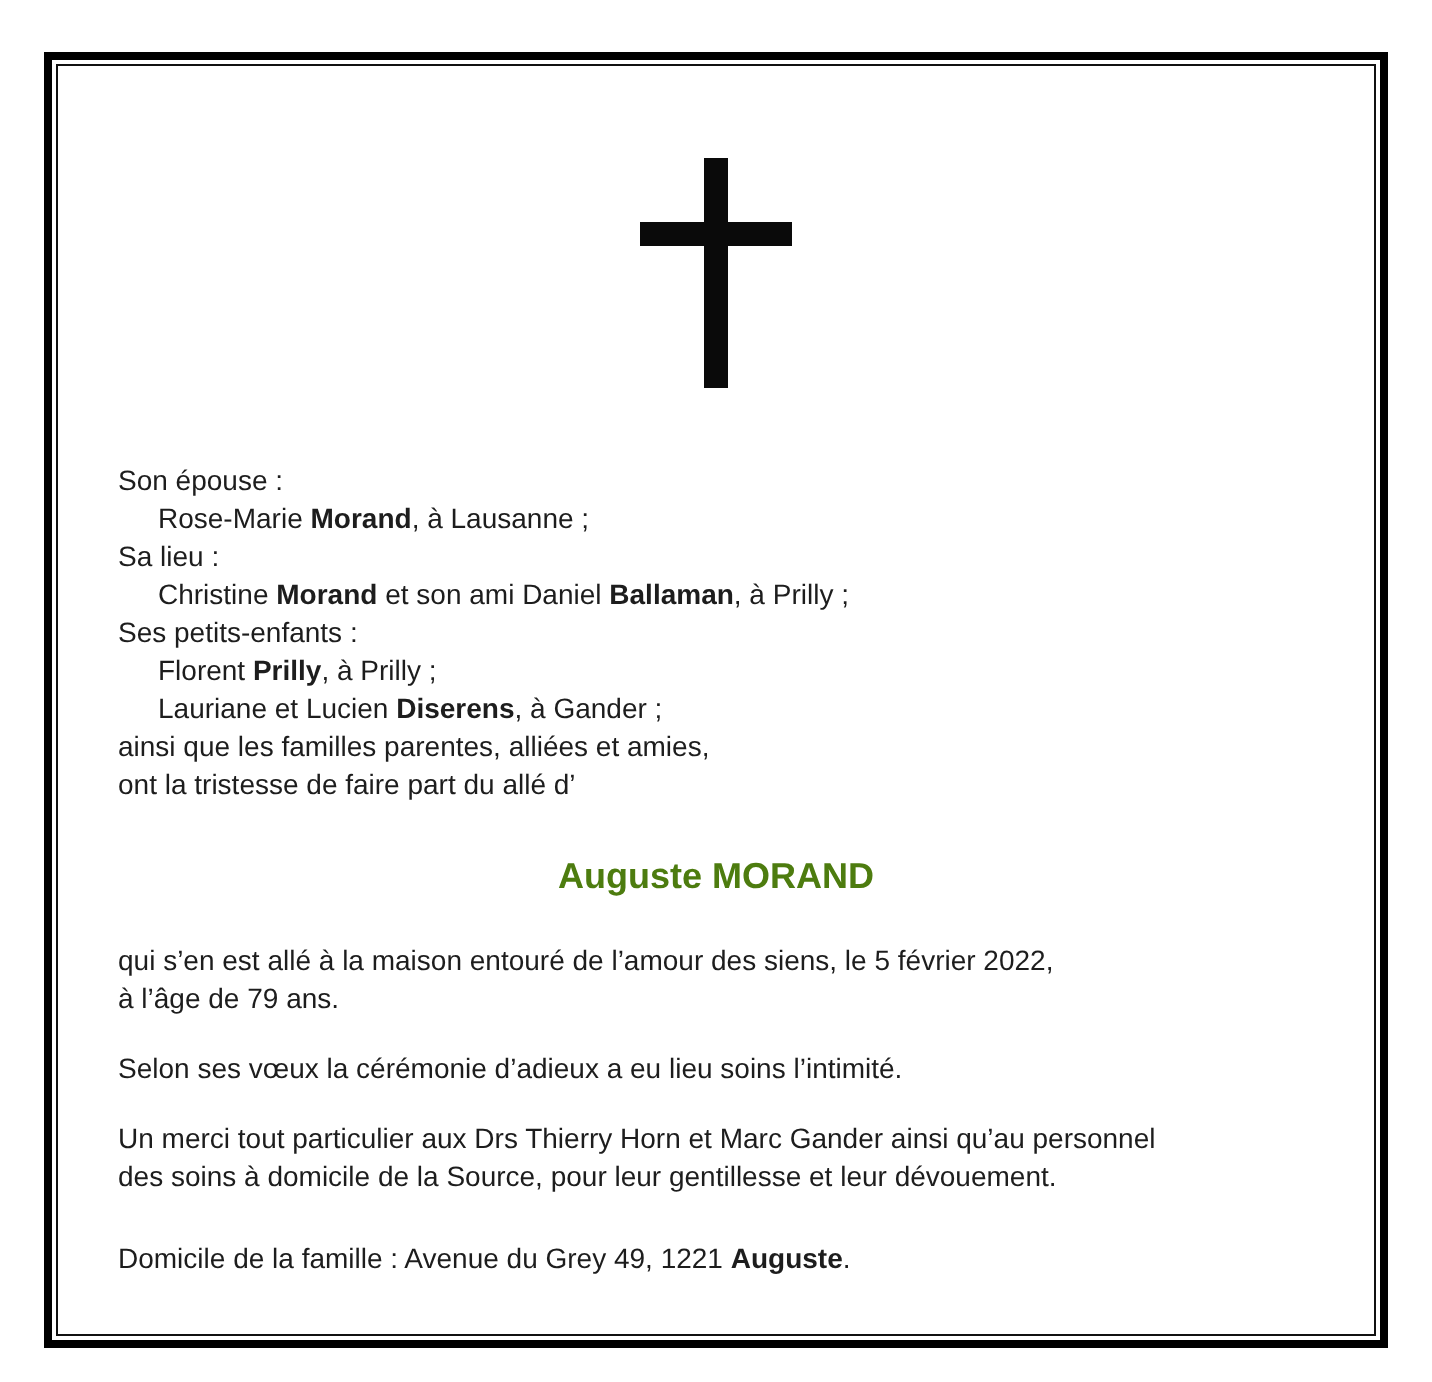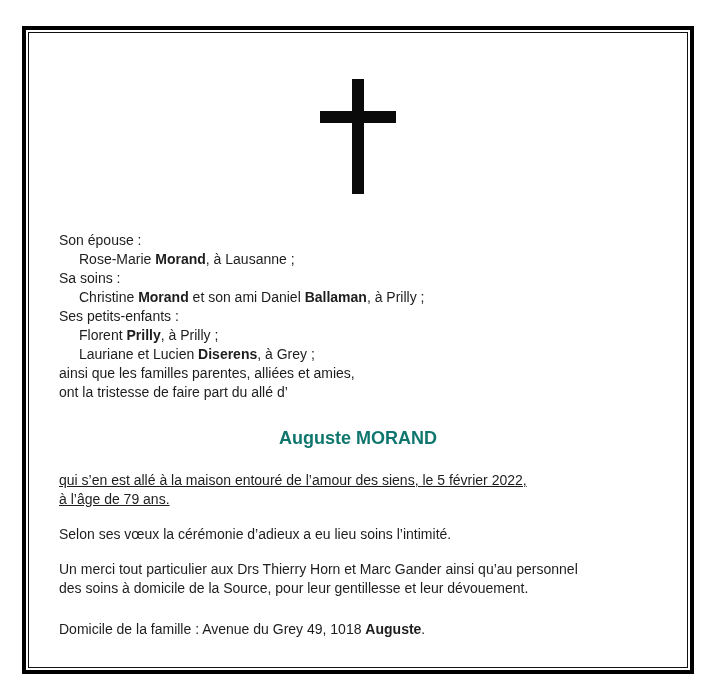--- a/index.html
+++ b/index.html
@@ -46,66 +46,66 @@
   .cross svg { display: block; }
   .line { white-space: nowrap; }
   .line.indent { padding-left: 20px; }
   .bold { font-weight: bold; text-align: center; }
   .name {
     margin: 26px 0 0 0;
     text-align: center;
     font-size: 18px;
     line-height: 21px;
     font-weight: bold;
-    color: #0f766e;
+    color: #4d7c0f;
   }
   .para { margin: 16px 0 0 0; }
-  .para.first { margin-top: 22px; text-decoration: underline; }
+  .para.first { margin-top: 22px; }
   .para.last { margin-top: 22px; }
 </style>
 </head>
 <body>
 
 <div class="frame">
   <div class="inner">
     <div class="content">
 
       <div class="cross">
         <svg width="76" height="115" viewBox="0 0 76 115" xmlns="http://www.w3.org/2000/svg">
           <rect x="32" y="0" width="12" height="115" fill="#0a0a0a"></rect>
           <rect x="0" y="32" width="76" height="12" fill="#0a0a0a"></rect>
         </svg>
       </div>
 
       <div id="family-lines">
           <div class="line"><span>Son épouse :</span></div>
           <div class="line indent"><span>Rose-Marie </span><span class="bold">Morand</span><span>, à Lausanne ;</span></div>
-          <div class="line"><span>Sa soins :</span></div>
+          <div class="line"><span>Sa lieu :</span></div>
           <div class="line indent"><span>Christine </span><span class="bold">Morand</span><span> et son ami Daniel </span><span class="bold">Ballaman</span><span>, à Prilly ;</span></div>
           <div class="line"><span>Ses petits-enfants :</span></div>
           <div class="line indent"><span>Florent </span><span class="bold">Prilly</span><span>, à Prilly ;</span></div>
-          <div class="line indent"><span>Lauriane et Lucien </span><span class="bold">Diserens</span><span>, à Grey ;</span></div>
+          <div class="line indent"><span>Lauriane et Lucien </span><span class="bold">Diserens</span><span>, à Gander ;</span></div>
           <div class="line"><span>ainsi que les familles parentes, alliées et amies,</span></div>
           <div class="line"><span>ont la tristesse de faire part du allé d’</span></div>
         </div>
 
       <h1 class="name">Auguste MORAND</h1>
 
       <div id="paragraphs">
           <div class="para first">
             <div class="line"><span>qui s’en est allé à la maison entouré de l’amour des siens, le 5 février 2022,</span></div>
             <div class="line"><span>à l’âge de 79 ans.</span></div>
           </div>
           <div class="para">
             <div class="line"><span>Selon ses vœux la cérémonie d’adieux a eu lieu soins l’intimité.</span></div>
           </div>
           <div class="para">
             <div class="line"><span>Un merci tout particulier aux Drs Thierry Horn et Marc Gander ainsi qu’au personnel</span></div>
             <div class="line"><span>des soins à domicile de la Source, pour leur gentillesse et leur dévouement.</span></div>
           </div>
           <div class="para last">
-            <div class="line"><span>Domicile de la famille : Avenue du Grey 49, 1018 </span><span class="bold">Auguste</span><span>.</span></div>
+            <div class="line"><span>Domicile de la famille : Avenue du Grey 49, 1221 </span><span class="bold">Auguste</span><span>.</span></div>
           </div>
         </div>
 
     </div>
   </div>
 </div>
 
 </body></html>

